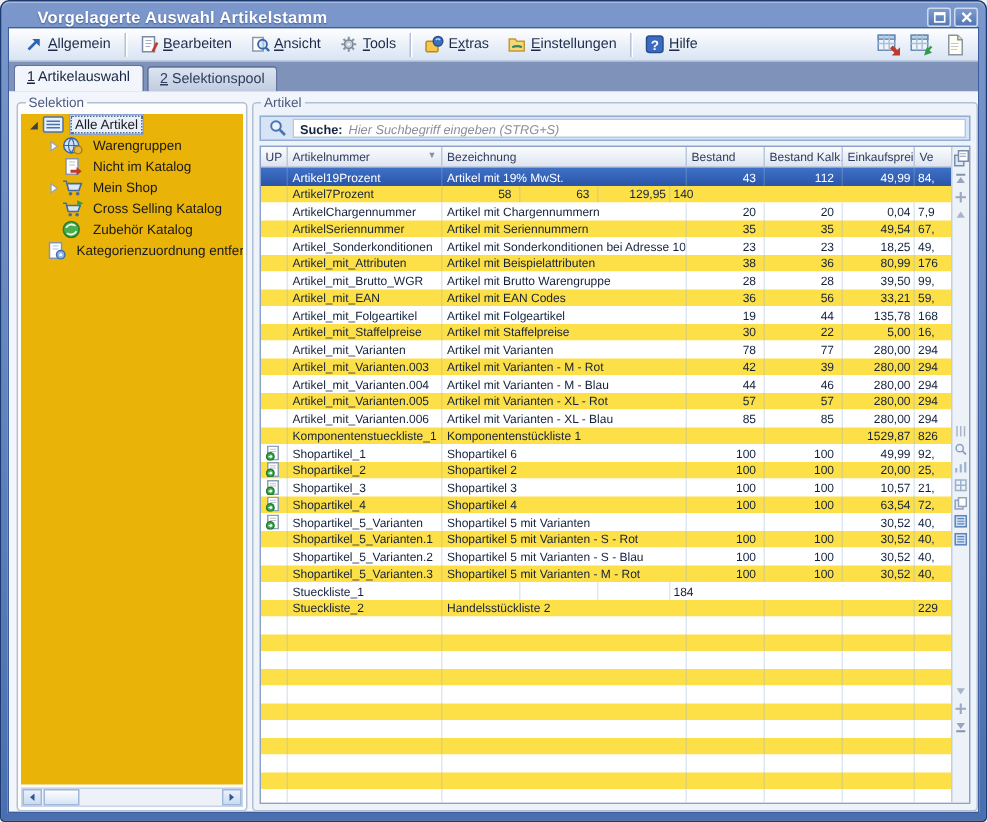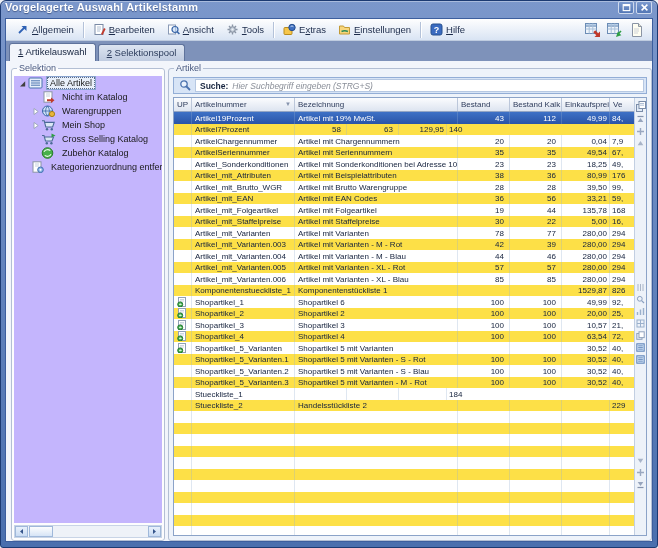--- a/index.html
+++ b/index.html
@@ -1,18 +1,18 @@
 <!DOCTYPE html>
 <html><head>
 <meta charset="utf-8">
 <style>
 *{box-sizing:border-box;margin:0;padding:0}
 html,body{width:658px;height:548px;font-family:"Liberation Sans",sans-serif;background:#eef0f4;overflow:hidden}
 .window{position:absolute;inset:0;border:1px solid #1c3a72;border-radius:6px 6px 3px 3px;background:linear-gradient(#7b97cb,#4a6fae);box-shadow:inset 0 1px 0 rgba(255,255,255,.35)}
-.titlebar{height:17px;display:flex;align-items:flex-start;padding:0 5px 0 4px}
+.titlebar{height:17px;display:flex;align-items:flex-end;padding:0 5px 0 24px}
 .title{flex:1;color:#fff;font-size:11px;font-weight:bold;text-shadow:0 1px 1px rgba(20,40,90,.55);letter-spacing:.2px;white-space:nowrap}
 .winbtn{width:16px;height:13px;margin-left:2px;border:1px solid #cdd9ee;border-radius:2px;background:linear-gradient(#7d9bd0,#5377b5);display:inline-flex;align-items:center;justify-content:center;cursor:pointer}
 .inner{position:absolute;left:4px;right:4px;top:17px;bottom:5px;background:#f2f5fb;overflow:hidden;border:1px solid #3c5e9e}
 .toolbar{height:22px;background:linear-gradient(#fefefe,#d9e4f4);border-bottom:1px solid #bfcce0;display:flex;align-items:center;padding:0 4px}
 #menu-items{display:flex;align-items:center}
 .menu-item{display:inline-flex;align-items:center;gap:3px;padding:2px 5px;font-size:9.5px;color:#1c2b4a;border:1px solid transparent;border-radius:2px;cursor:pointer;white-space:nowrap}
 .menu-item u{text-decoration:underline}
 .menu-icon{width:13px;height:13px;display:inline-flex}
 .menu-sep{width:1px;height:16px;background:#b4c2d9;margin:0 3px;box-shadow:1px 0 0 #fff;display:inline-block}
 .toolbar-right{margin-left:auto;display:flex;gap:5px;padding-right:3px}
@@ -20,21 +20,21 @@
 .tabstrip{height:20px;background:#7e92ba;display:flex;align-items:flex-end;padding-left:3px;gap:2px}
 .tab{font-size:9.5px;padding:2px 8px 3px;border:1px solid #5f739c;border-bottom:none;border-radius:3px 3px 0 0;cursor:pointer;white-space:nowrap}
 .tab u{text-decoration:underline}
 .tab.active{background:#f2f5fb;color:#16243f;padding-bottom:4px}
 .tab.inactive{background:linear-gradient(#dde5f1,#bfcbe0);color:#2c3c5c}
 .content{position:absolute;left:0;right:0;top:42px;bottom:0;background:#f2f5fb}
 fieldset{position:absolute;border:1px solid #b3bfd4;border-radius:3px;background:#fdfdfe}
 legend{font-size:9px;color:#4a5a80;margin-left:5px;padding:0 2px}
 #panel-selektion{left:5px;top:2px;width:154px;height:478px}
 #panel-artikel{left:162px;top:2px;width:484px;height:478px;background:#eef3fa}
-.tree{position:absolute;left:2px;top:3px;right:2px;bottom:17px;overflow:hidden;background:#c4b5fd}
+.tree{position:absolute;left:2px;top:3px;right:2px;bottom:17px;overflow:hidden;background:#eab308}
 .tree-row{display:flex;align-items:center;height:14px;font-size:9px;color:#1a1a1a;white-space:nowrap;cursor:pointer}
 .expander{width:11px;display:inline-flex;justify-content:center}
 .tree-icon{width:15px;height:12px;display:inline-flex;margin-right:3px}
 .tree-label{padding:0 3px;line-height:12px}
 .tree-label.sel{border:1px solid #89a4cf;background:#e9f0fa;outline:1px dotted #5a6a8a;outline-offset:-2px}
 .hscroll{position:absolute;left:2px;right:2px;bottom:2px;height:13px;display:flex;align-items:stretch;background:#eef2f8;border:1px solid #c8d4e6}
 .hs-btn{width:13px;background:linear-gradient(#e9f1fc,#c9dbf2);border:1px solid #9fb8da;display:inline-flex;align-items:center;justify-content:center;cursor:pointer}
 .hs-thumb{width:24px;background:linear-gradient(#fdfefe,#d6e4f6);border:1px solid #9fb8da;margin-left:1px;cursor:grab}
 .hs-spacer{flex:1}
 .searchbar{position:absolute;left:4px;top:4px;right:4px;height:17px;background:#d7e4f6;border:1px solid #93aed6;display:flex;align-items:center;padding:1px 2px}
@@ -204,44 +204,44 @@
               </span>
               <span class="tree-icon">
                 <svg xmlns="http://www.w3.org/2000/svg" width="15" height="12" viewBox="0 0 15 12">
                   <rect x="1" y="1" width="13" height="10" rx="1" fill="#e8f0fb" stroke="#4a72ae"></rect>
                   <path d="M3 3.8h9M3 6h9M3 8.2h9" stroke="#4a72ae" stroke-width="1"></path>
                 </svg>
               </span>
               <span class="tree-label sel">Alle Artikel</span>
             </div>
             <div class="tree-row" style="padding-left: 16px;">
+              <span class="expander">
+                <svg xmlns="http://www.w3.org/2000/svg" width="9" height="9" viewBox="0 0 9 9">
+                  <path d="M3 1.5l4.2 3-4.2 3z" fill="#fff" stroke="#98a4b5" stroke-width=".9"></path>
+                </svg>
+              </span>
+              <span class="tree-icon">
+                <svg xmlns="http://www.w3.org/2000/svg" width="15" height="12" viewBox="0 0 15 12">
+                  <circle cx="6.5" cy="6" r="5" fill="#cfe2f7" stroke="#3a66a8"></circle>
+                  <path d="M1.5 6h10M6.5 1a7.5 7.5 0 010 10M6.5 1a7.5 7.5 0 000 10" stroke="#3a66a8" stroke-width=".8" fill="none"></path>
+                  <circle cx="11" cy="9" r="2.6" fill="#e8b63a" stroke="#a87f16"></circle>
+                </svg>
+              </span>
+              <span class="tree-label">Warengruppen</span>
+            </div>
+            <div class="tree-row" style="padding-left: 16px;">
               <span class="expander"></span>
               <span class="tree-icon">
                 <svg xmlns="http://www.w3.org/2000/svg" width="15" height="12" viewBox="0 0 15 12">
                   <rect x="3" y="0.8" width="8" height="10.4" fill="#fff" stroke="#8a94a5"></rect>
                   <path d="M5 3h4M5 5h4" stroke="#b6c2d2" stroke-width=".8"></path>
                   <path d="M6 8.2h4V6.4l3.5 2.8-3.5 2.8v-1.8H6z" fill="#c0392b"></path>
                 </svg>
               </span>
               <span class="tree-label">Nicht im Katalog</span>
-            </div>
-            <div class="tree-row" style="padding-left: 16px;">
-              <span class="expander">
-                <svg xmlns="http://www.w3.org/2000/svg" width="9" height="9" viewBox="0 0 9 9">
-                  <path d="M3 1.5l4.2 3-4.2 3z" fill="#fff" stroke="#98a4b5" stroke-width=".9"></path>
-                </svg>
-              </span>
-              <span class="tree-icon">
-                <svg xmlns="http://www.w3.org/2000/svg" width="15" height="12" viewBox="0 0 15 12">
-                  <circle cx="6.5" cy="6" r="5" fill="#cfe2f7" stroke="#3a66a8"></circle>
-                  <path d="M1.5 6h10M6.5 1a7.5 7.5 0 010 10M6.5 1a7.5 7.5 0 000 10" stroke="#3a66a8" stroke-width=".8" fill="none"></path>
-                  <circle cx="11" cy="9" r="2.6" fill="#e8b63a" stroke="#a87f16"></circle>
-                </svg>
-              </span>
-              <span class="tree-label">Warengruppen</span>
             </div>
             <div class="tree-row" style="padding-left: 16px;">
               <span class="expander">
                 <svg xmlns="http://www.w3.org/2000/svg" width="9" height="9" viewBox="0 0 9 9">
                   <path d="M3 1.5l4.2 3-4.2 3z" fill="#fff" stroke="#98a4b5" stroke-width=".9"></path>
                 </svg>
               </span>
               <span class="tree-icon">
                 <svg xmlns="http://www.w3.org/2000/svg" width="15" height="12" viewBox="0 0 15 12">
                   <path d="M1 1.8h2.2L4.8 8h6.8l1.6-4.6H4.2" fill="#dce8f6" stroke="#4a6a96" stroke-width="1.1"></path>

